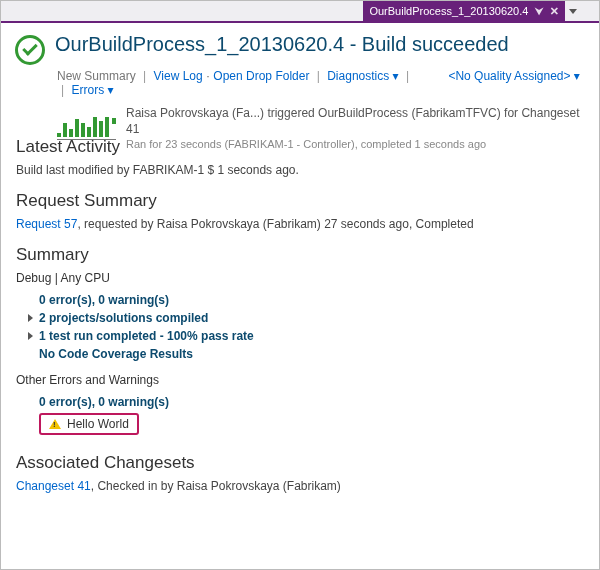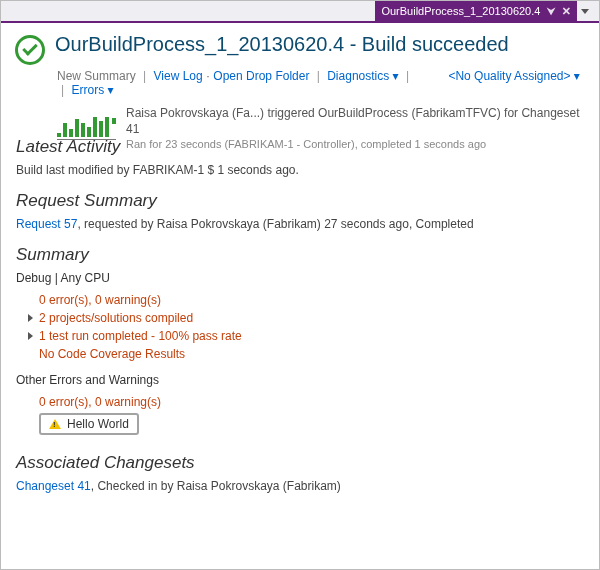--- a/index.html
+++ b/index.html
@@ -15,21 +15,21 @@
     border: 1px solid #bbb;
     position: relative;
   }
   .tabbar {
     height: 22px;
     background: #efeef2;
     border-bottom: 2px solid #68217a;
     display: flex;
     align-items: flex-end;
     justify-content: flex-end;
-    padding-right: 6px;
+    padding-right: 18px;
   }
   .tab {
     background: #68217a;
     color: #fff;
     padding: 2px 6px;
     font-size: 11px;
     display: flex;
     align-items: center;
     gap: 6px;
     height: 20px;
@@ -113,50 +113,50 @@
     position: absolute;
     top: 128px; bottom: 1px; left: 1px; right: 1px;
     overflow-y: scroll;
     padding: 4px 14px 10px 14px;
   }
   h2.section {
     font-size: 17px;
     font-weight: 400;
     color: #333;
     margin: 14px 0 6px 0;
-    font-style: italic;
   }
   h2.section.first { margin-top: 4px; }
   .body-text { color: #444; margin: 4px 0; }
   .subhead {
     font-weight: 400;
     color: #333;
     margin: 6px 0 6px 0;
     font-size: 12px;
   }
   .row {
     display: flex;
     align-items: center;
     gap: 6px;
     padding: 2px 0 2px 12px;
-    color: #c2410c;
+    color: #0c4a6e;
+    font-weight: bold;
   }
   .tri {
     width: 0; height: 0;
     border-top: 4px solid transparent;
     border-bottom: 4px solid transparent;
     border-left: 5px solid #555;
     flex-shrink: 0;
   }
   .row.noexp { padding-left: 23px; }
   .warn-box {
     display: inline-flex;
     align-items: center;
     gap: 6px;
-    border: 2px solid #a3a3a3;
+    border: 2px solid #be185d;
     border-radius: 3px;
     padding: 2px 8px;
     margin: 2px 0 4px 23px;
   }
   .warn-tri {
     width: 0; height: 0;
     border-left: 6px solid transparent;
     border-right: 6px solid transparent;
     border-bottom: 10px solid #f2c200;
     position: relative;

